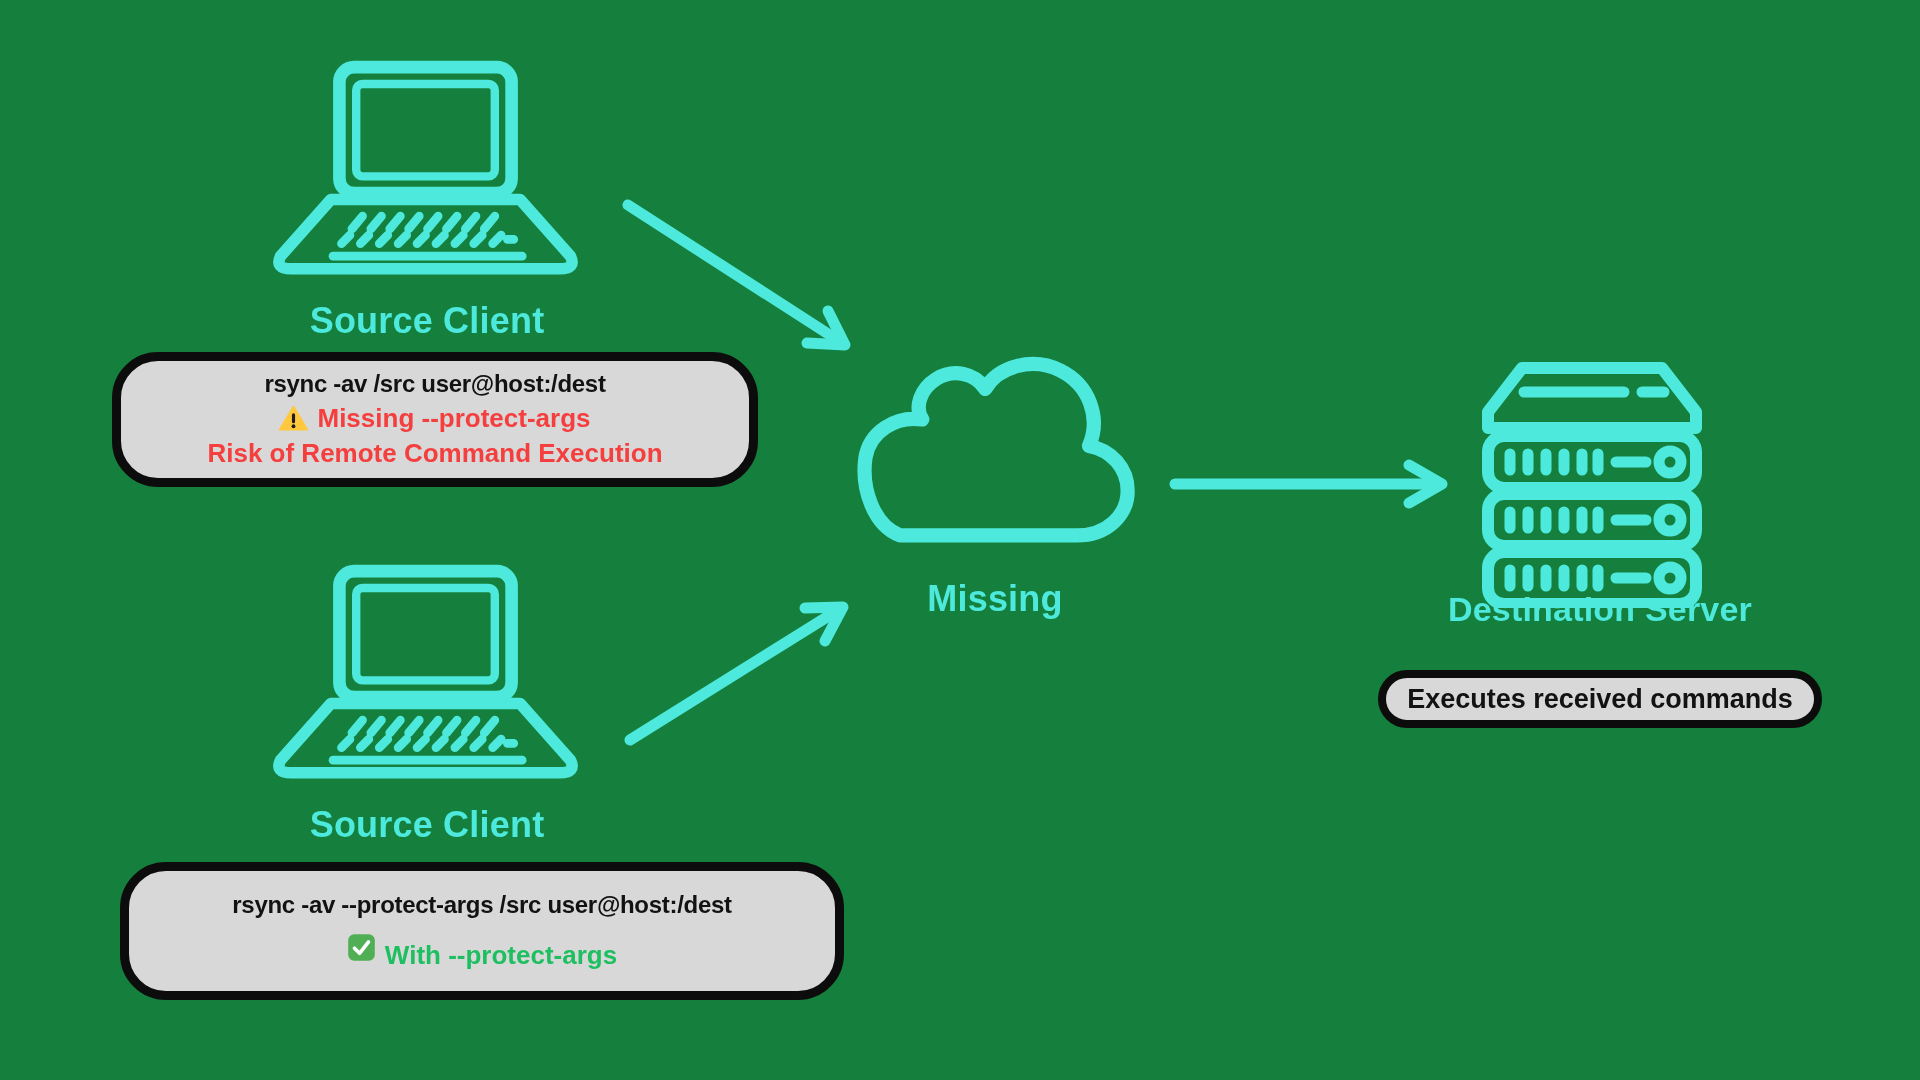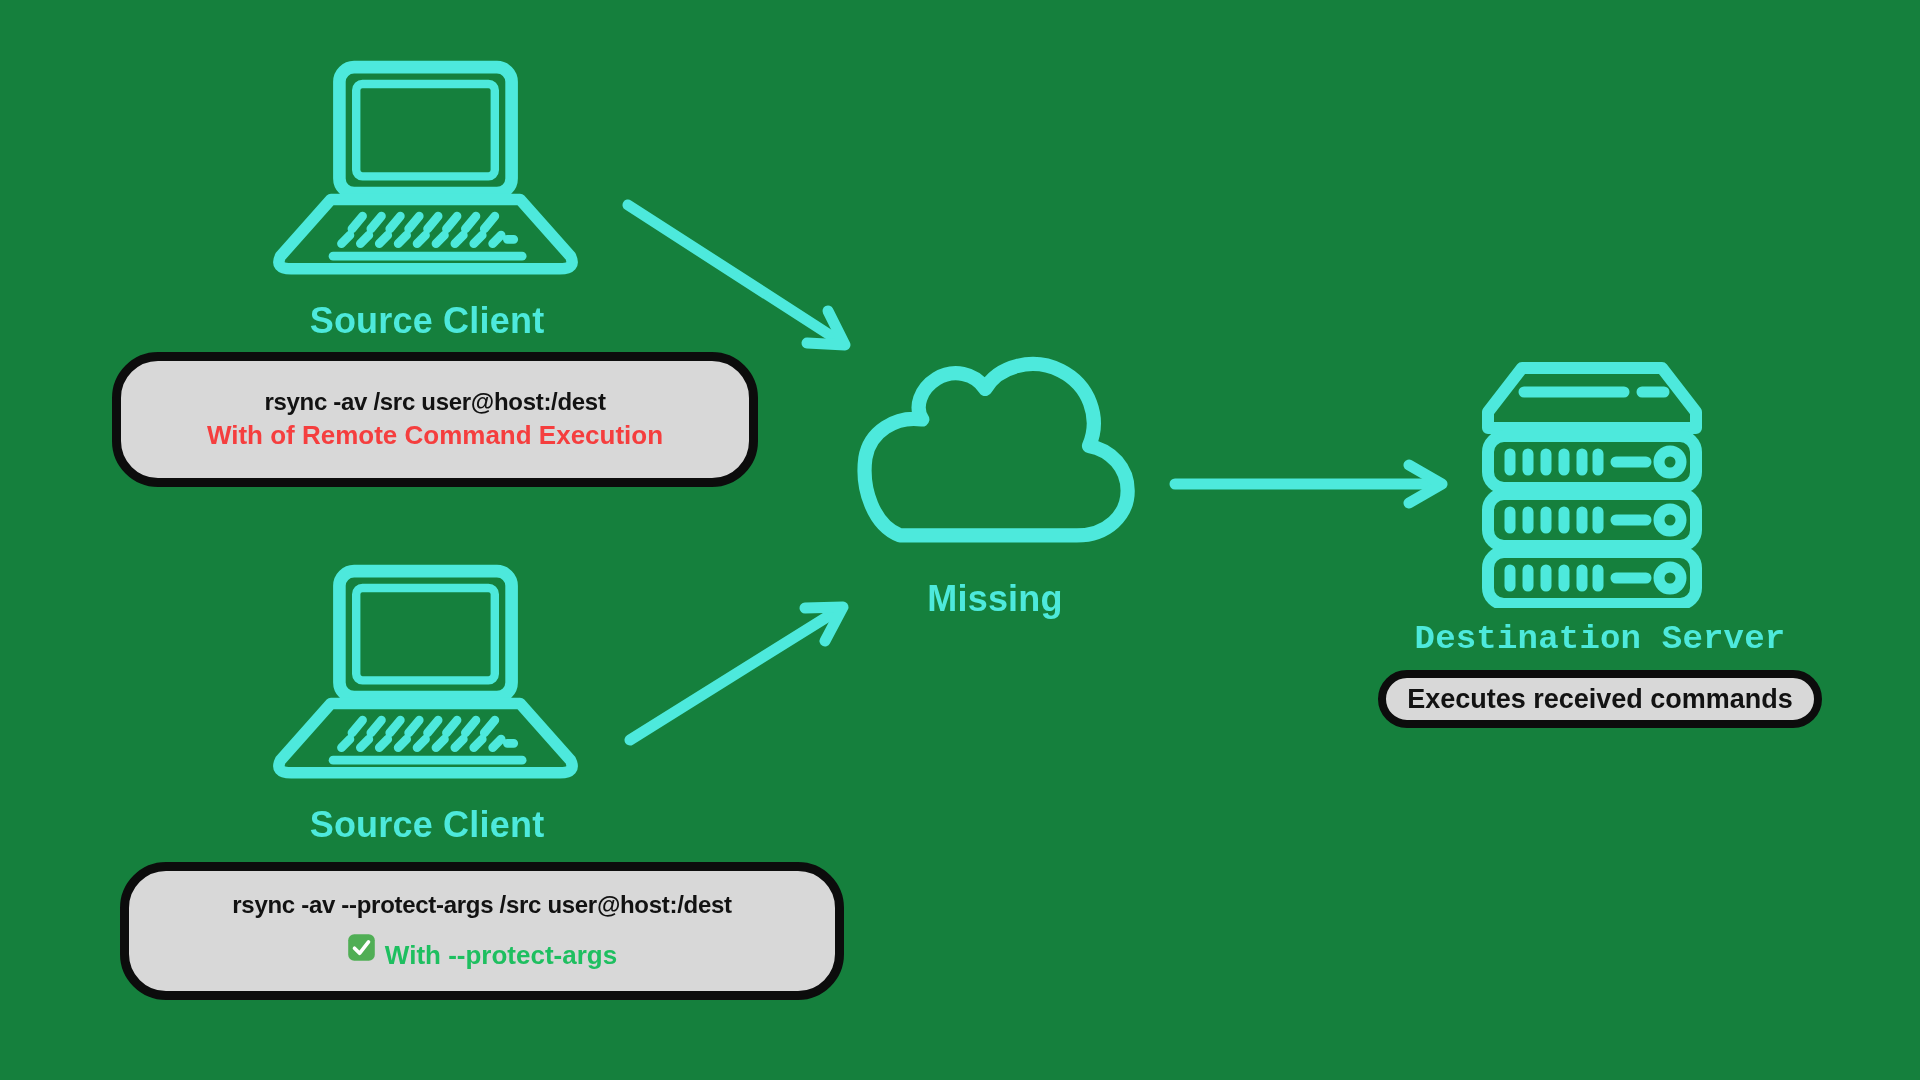--- a/index.html
+++ b/index.html
@@ -68,21 +68,31 @@
       </g>
     </svg>
   </div>
   <div class="node-label" style="left:227px;top:300px;width:400px;">Source Client</div>
 
   <div class="callout" style="left:112px;top:352px;width:646px;height:135px;">
     <div class="line">
       <span class="cmd-text">rsync -av /src user@host:/dest</span>
     </div>
     <div class="line">
-      <span class="warn-text">With of Remote Command Execution</span>
+      <span class="inline-ico">
+        <svg viewBox="0 0 24 22">
+          <path d="M12,1.5 L23,20 H1 Z" fill="#FFC83D" stroke="#FFC83D" stroke-width="2" stroke-linejoin="round"></path>
+          <line x1="12" y1="8" x2="12" y2="13.6" stroke="#1d1d1d" stroke-width="2.6" stroke-linecap="round"></line>
+          <circle cx="12" cy="17.4" r="1.6" fill="#1d1d1d"></circle>
+        </svg>
+      </span>
+      <span class="warn-text">Missing --protect-args</span>
+    </div>
+    <div class="line">
+      <span class="warn-text">Risk of Remote Command Execution</span>
     </div>
   </div>
 
   <div class="abs node-icon" style="left:268px;top:562px;width:315px;height:222px;">
     <svg viewBox="0 0 150 105" fill="none">
       <g stroke="#4DE9DC" stroke-linecap="round" stroke-linejoin="round">
         <rect x="34" y="4" width="82" height="60" rx="7" stroke-width="6"></rect>
         <rect x="42" y="12" width="66" height="44" rx="3" stroke-width="4"></rect>
         <path d="M30,67 L120,67 L144,94 Q147,100 139,100 L11,100 Q3,100 6,94 Z" stroke-width="5.5"></path>
         <g stroke-width="4.2">
@@ -138,19 +148,19 @@
         </g>
         <g stroke-width="5.5">
           <rect x="8" y="98" width="104" height="26" rx="8" stroke-width="6"></rect>
           <path d="M19,107 v8 M28,107 v8 M37,107 v8 M46,107 v8 M55,107 v8 M63,107 v8"></path>
           <path d="M72,111 h15"></path>
           <circle cx="99" cy="111" r="5.5"></circle>
         </g>
       </g>
     </svg>
   </div>
-  <div class="node-label" style="left:1400px;top:620px;width:400px;font-size:34px;font-family:Liberation Mono, monospace;">Destination Server</div>
+  <div class="node-label" style="left:1400px;top:590px;width:400px;font-size:34px;">Destination Server</div>
 
   <div class="pill" style="left:1378px;top:670px;width:444px;height:58px;">
     <span class="note-text">Executes received commands</span>
   </div>
 
 </div>
 
 </body></html>

